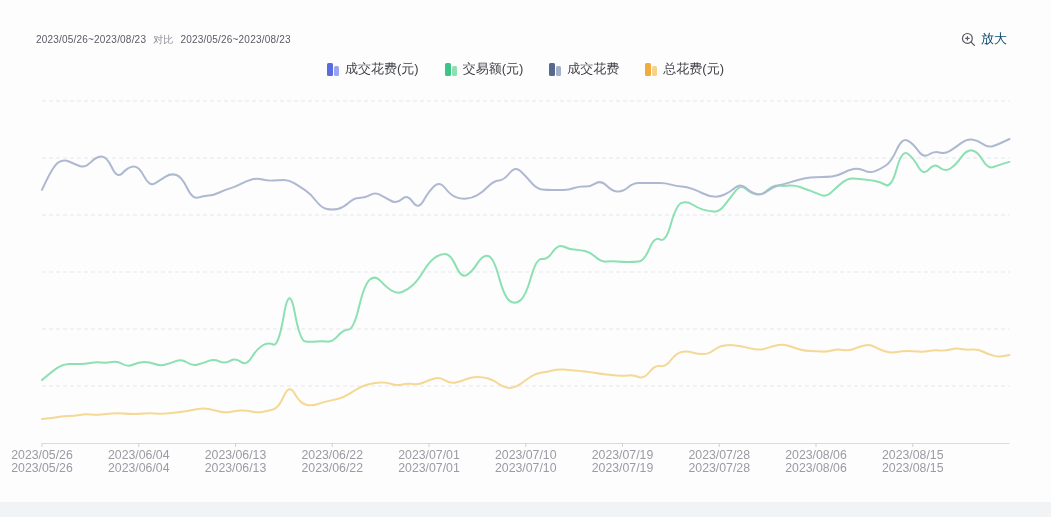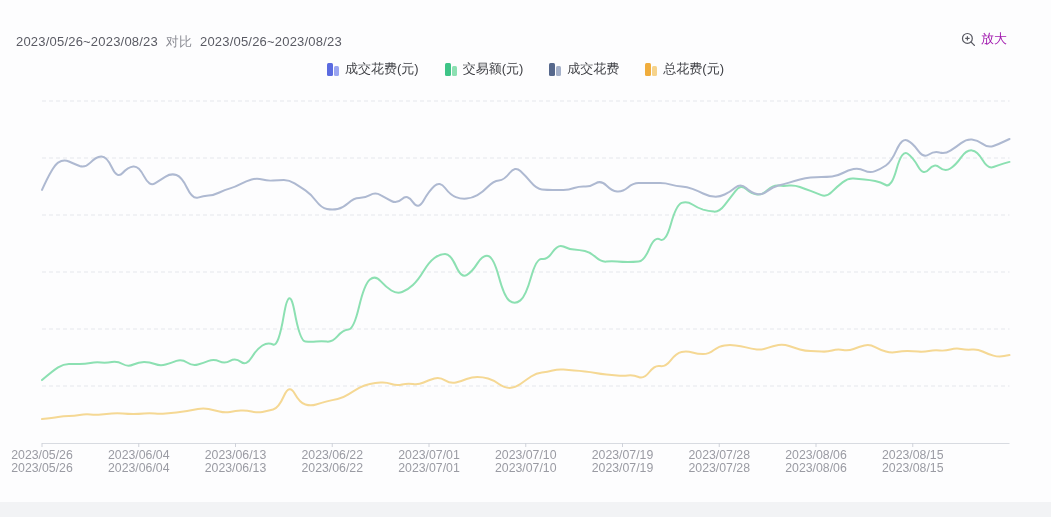--- a/index.html
+++ b/index.html
@@ -7,27 +7,27 @@
   body {
     font-family:"Liberation Sans","DejaVu Sans",sans-serif;
     background:#f2f3f5;
     position:relative; overflow:hidden;
   }
   .card {
     position:absolute; left:0; top:0; width:1051px; height:502px;
     background:#fdfdfe;
   }
   .header-row {
-    position:absolute; left:16px; top:33px; font-size:13px; color:#5a5b64;
+    position:absolute; left:36px; top:33px; font-size:10px; color:#5a5b64;
     letter-spacing:0.2px;
   }
   .header-row .compare-word { color:#8b8c94; margin:0 4px; }
   .zoom-btn {
     position:absolute; right:44px; top:30px; display:flex; align-items:center;
-    gap:5px; font-size:13px; color:#a21caf; cursor:pointer;
+    gap:5px; font-size:13px; color:#0c4a6e; cursor:pointer;
   }
   .zoom-btn svg { display:block; }
   .legend {
     position:absolute; left:0; top:60px; width:1051px;
     display:flex; justify-content:center; gap:26px; list-style:none;
   }
   .legend li { display:flex; align-items:center; gap:6px; font-size:13px; color:#3f4045; cursor:pointer; }
   .swatch { display:inline-flex; align-items:flex-end; gap:1px; height:13px; }
   .swatch i { display:inline-block; border-radius:1.5px; }
   .swatch .s1 { width:6px; height:13px; }

